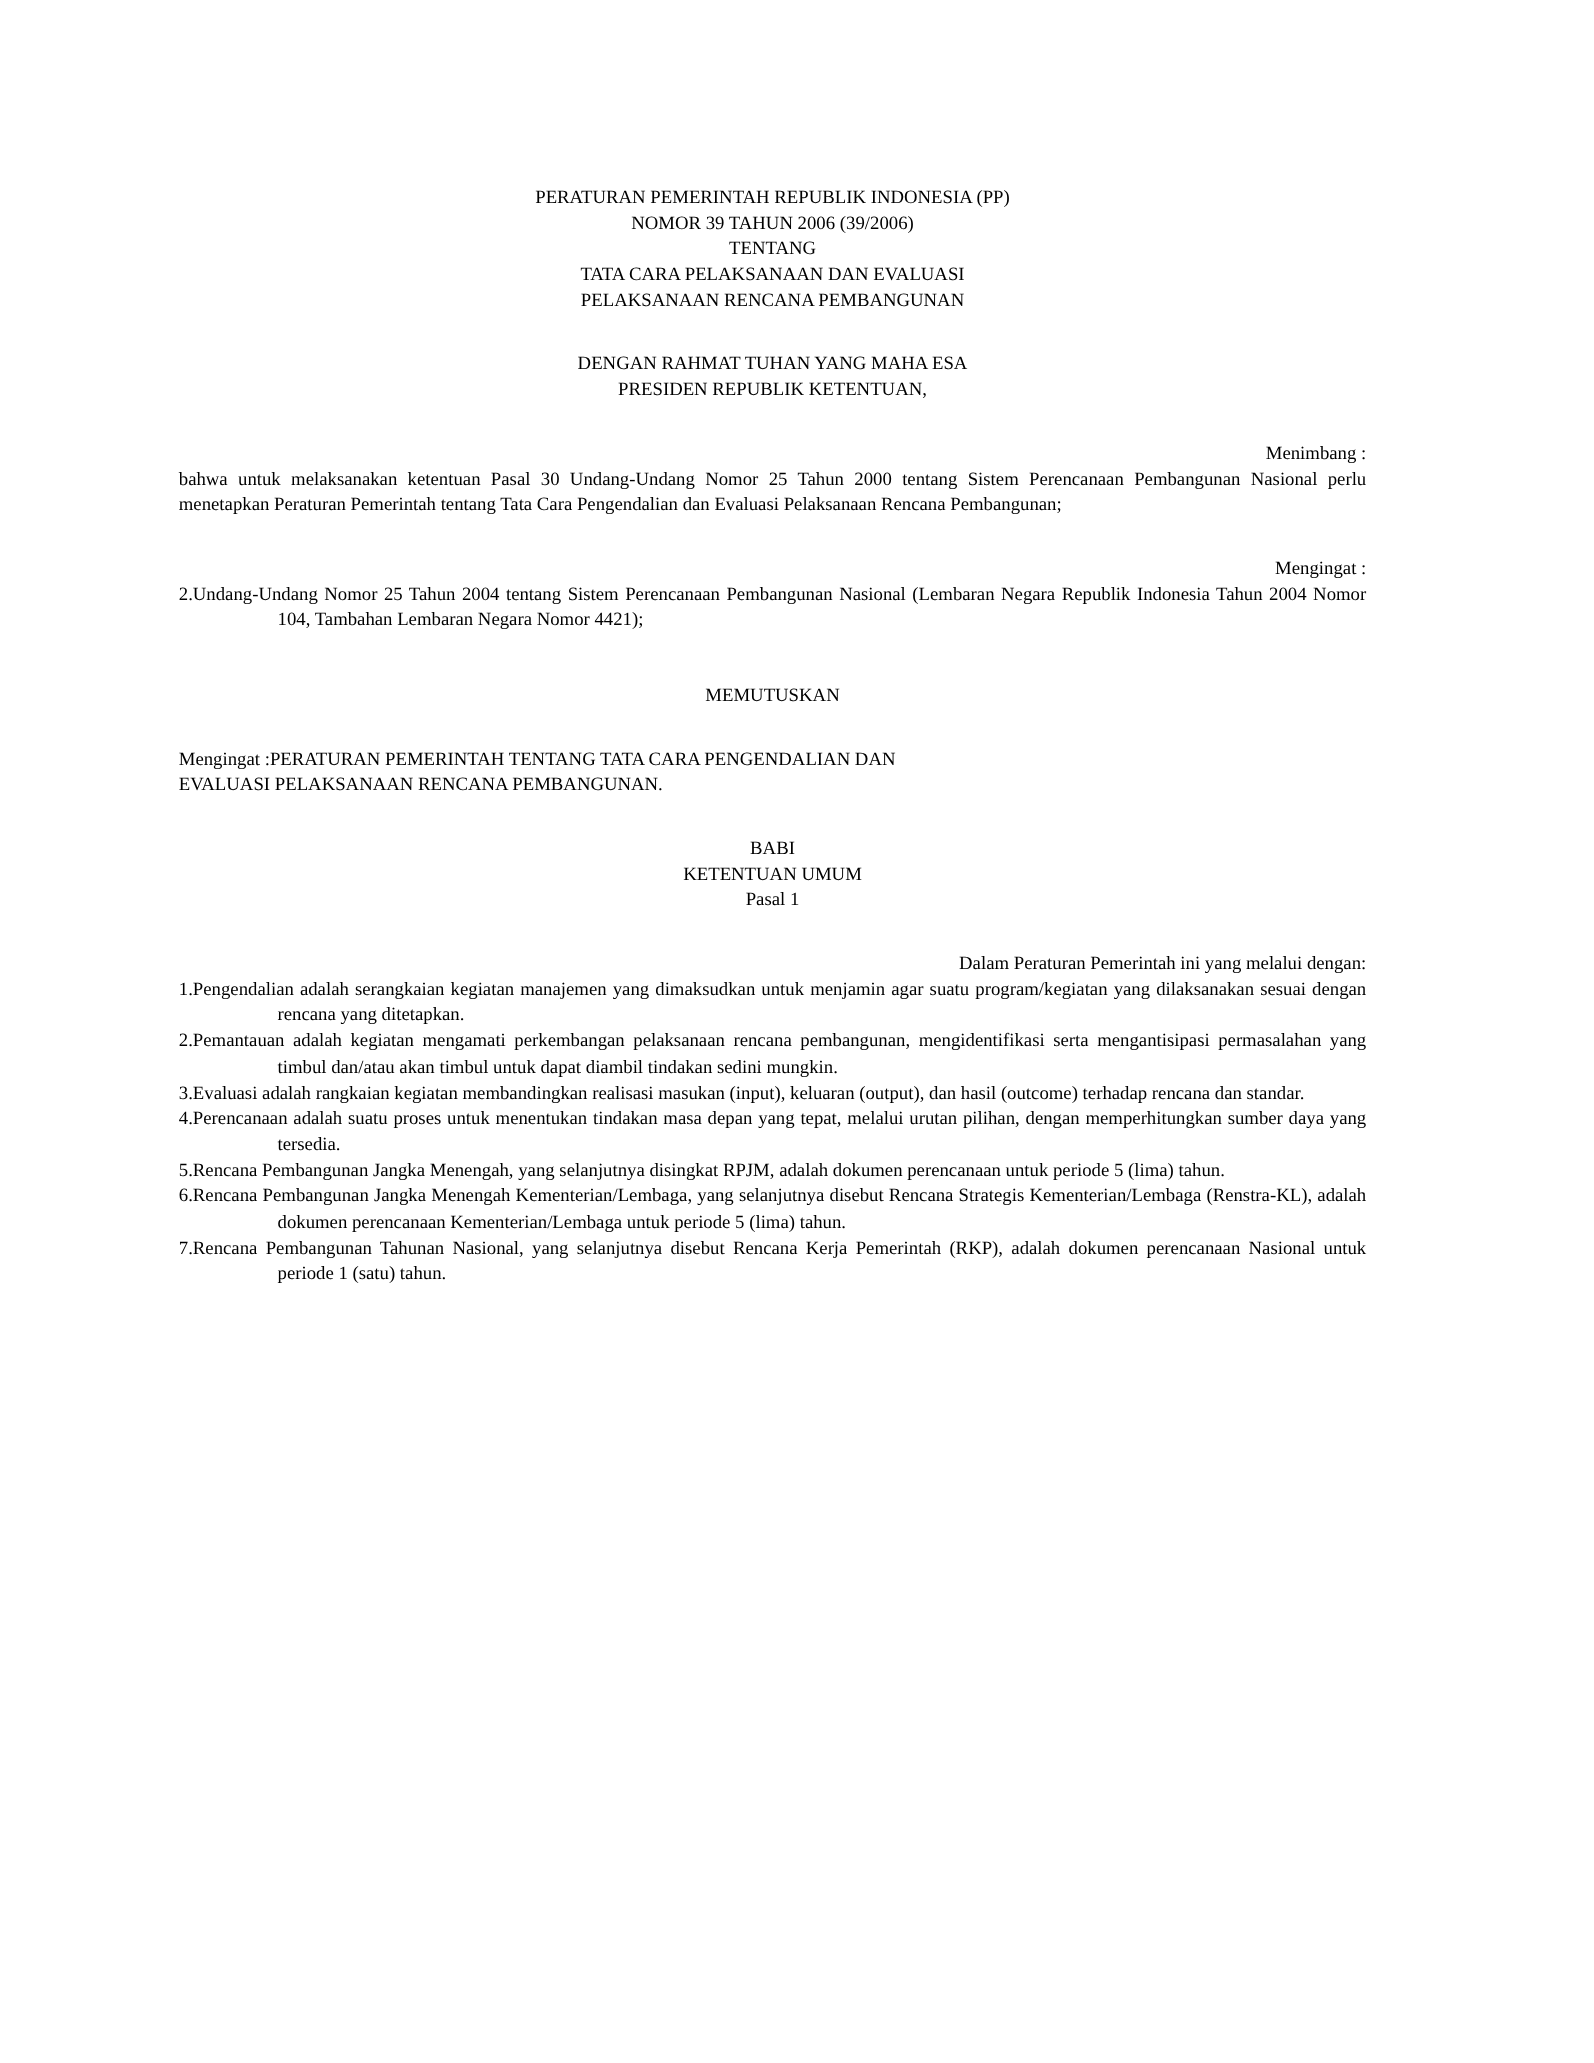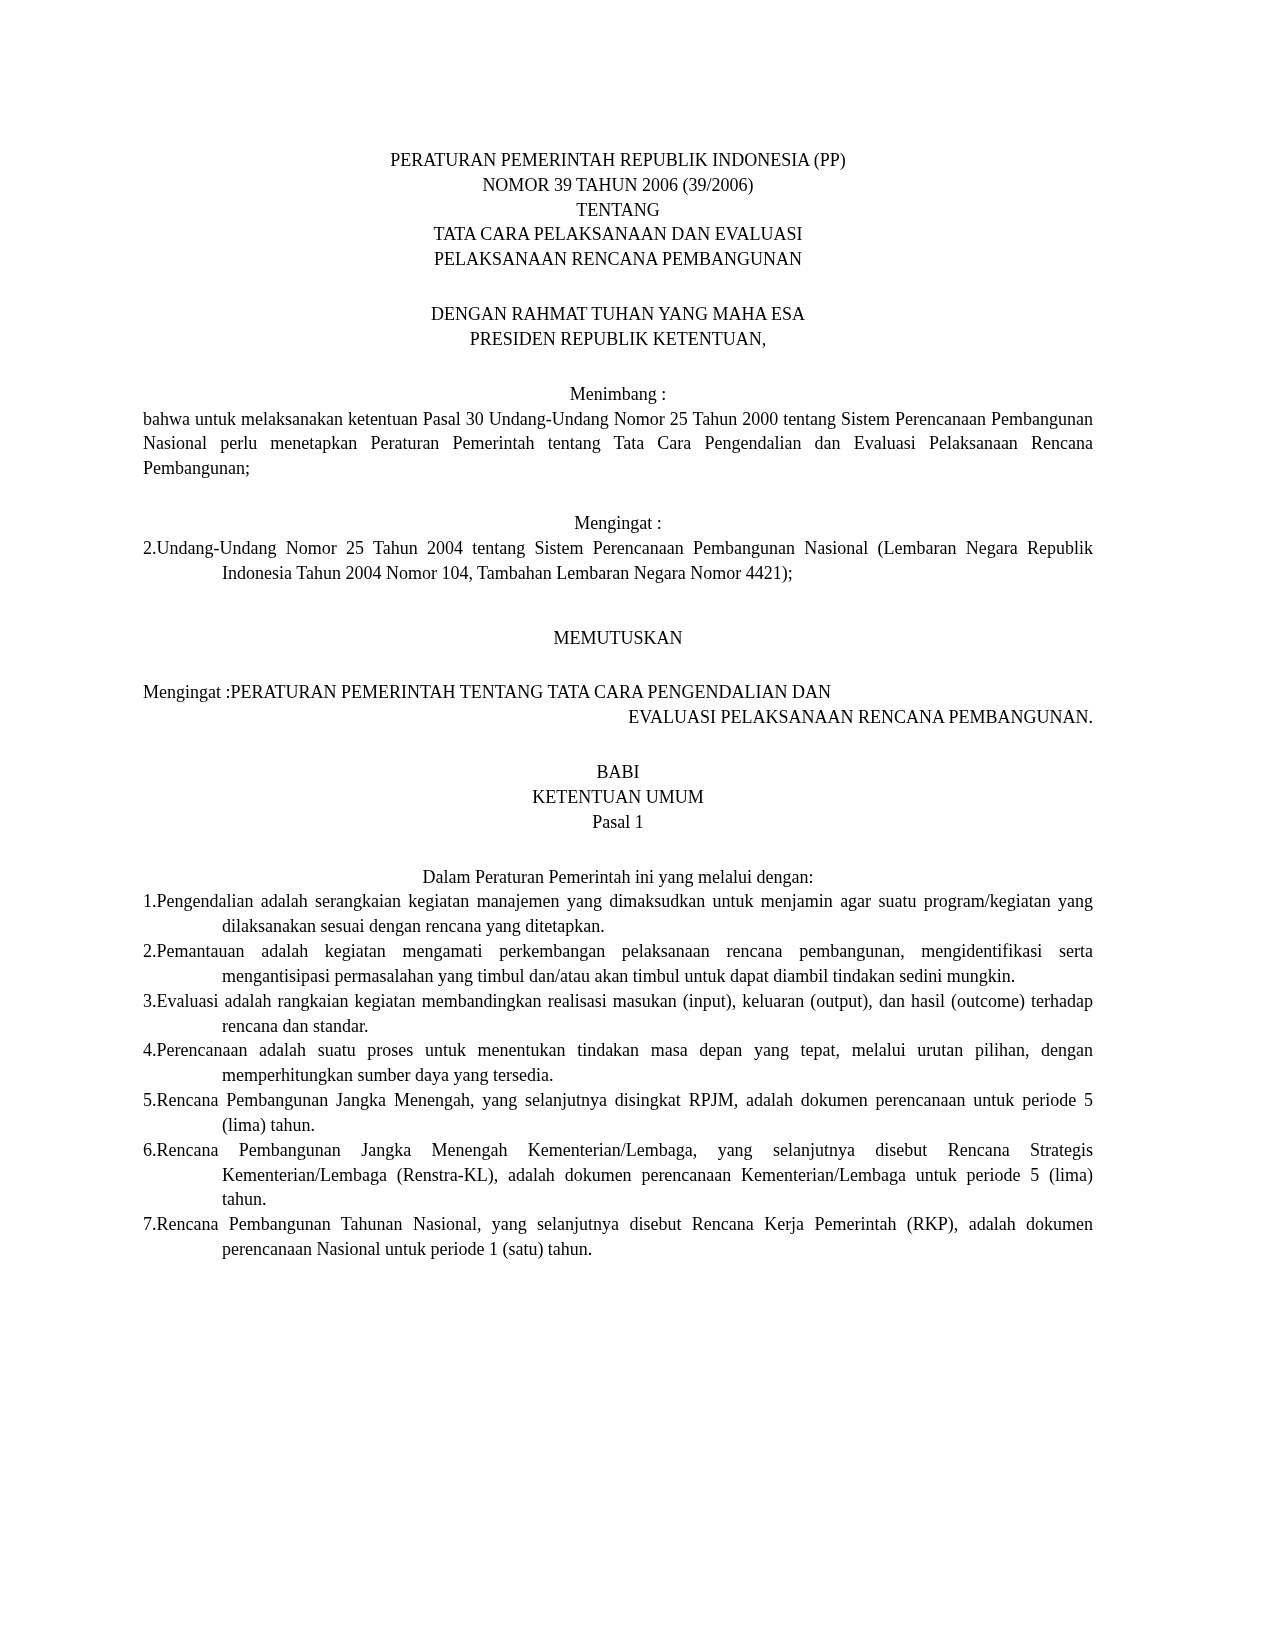--- a/index.html
+++ b/index.html
@@ -14,21 +14,21 @@
   .page {
     width: 1275px;
     height: 1650px;
     position: relative;
     background: #ffffff;
     box-sizing: border-box;
     padding: 148px 182px 0 143px;
     overflow: hidden;
   }
   .doc {
-    font-size: 18px;
+    font-size: 15px;
     line-height: 1.38;
   }
 
   
   .center-block {
     text-align: center;
   }
   .center-line {
     display: block;
     white-space: nowrap;
@@ -36,21 +36,21 @@
   .spacer-md { height: 30px; }
   .spacer-lg { height: 40px; }
 
   
   .para {
     text-align: justify;
     text-justify: inter-word;
     margin: 0;
   }
   .para-left {
-    text-align: center;
+    text-align: right;
     margin: 0;
   }
 
   
   .numlist {
     margin: 0;
     padding: 0;
     list-style: none;
   }
 
@@ -62,21 +62,21 @@
     padding-left: 79px;
     text-indent: -79px;
   }
   .menetapkan {
     text-align: justify;
     text-justify: inter-word;
     margin: 0;
     padding-left: 0;
   }
   .menetapkan-l2 {
-    text-align: right;
+    text-align: left;
     margin: 0;
   }
 </style>
 </head>
 <body>
 
 <div class="page">
   <div class="doc">
 
     <div class="center-block">

